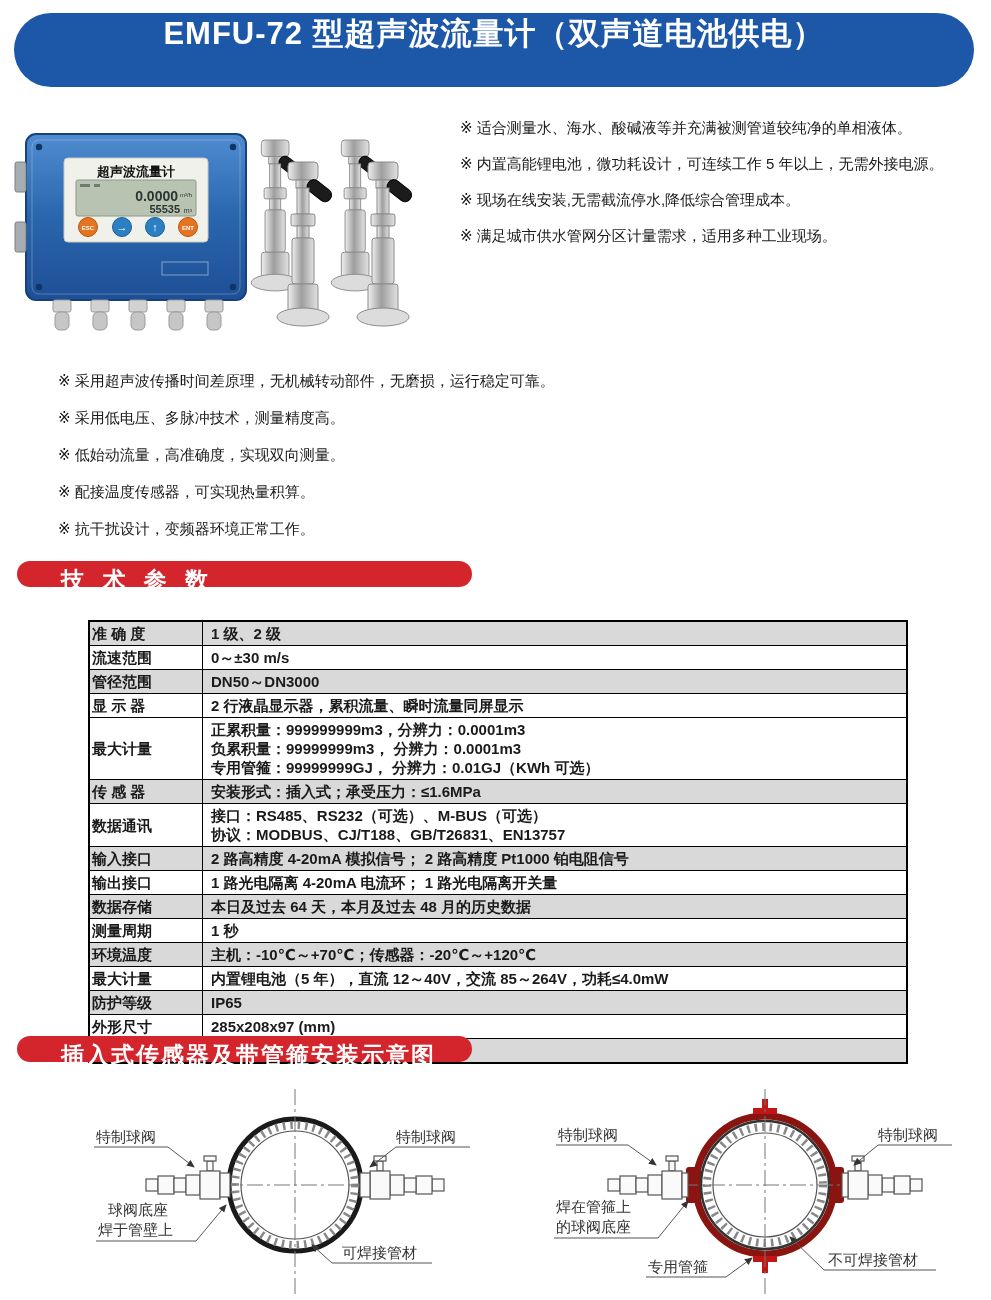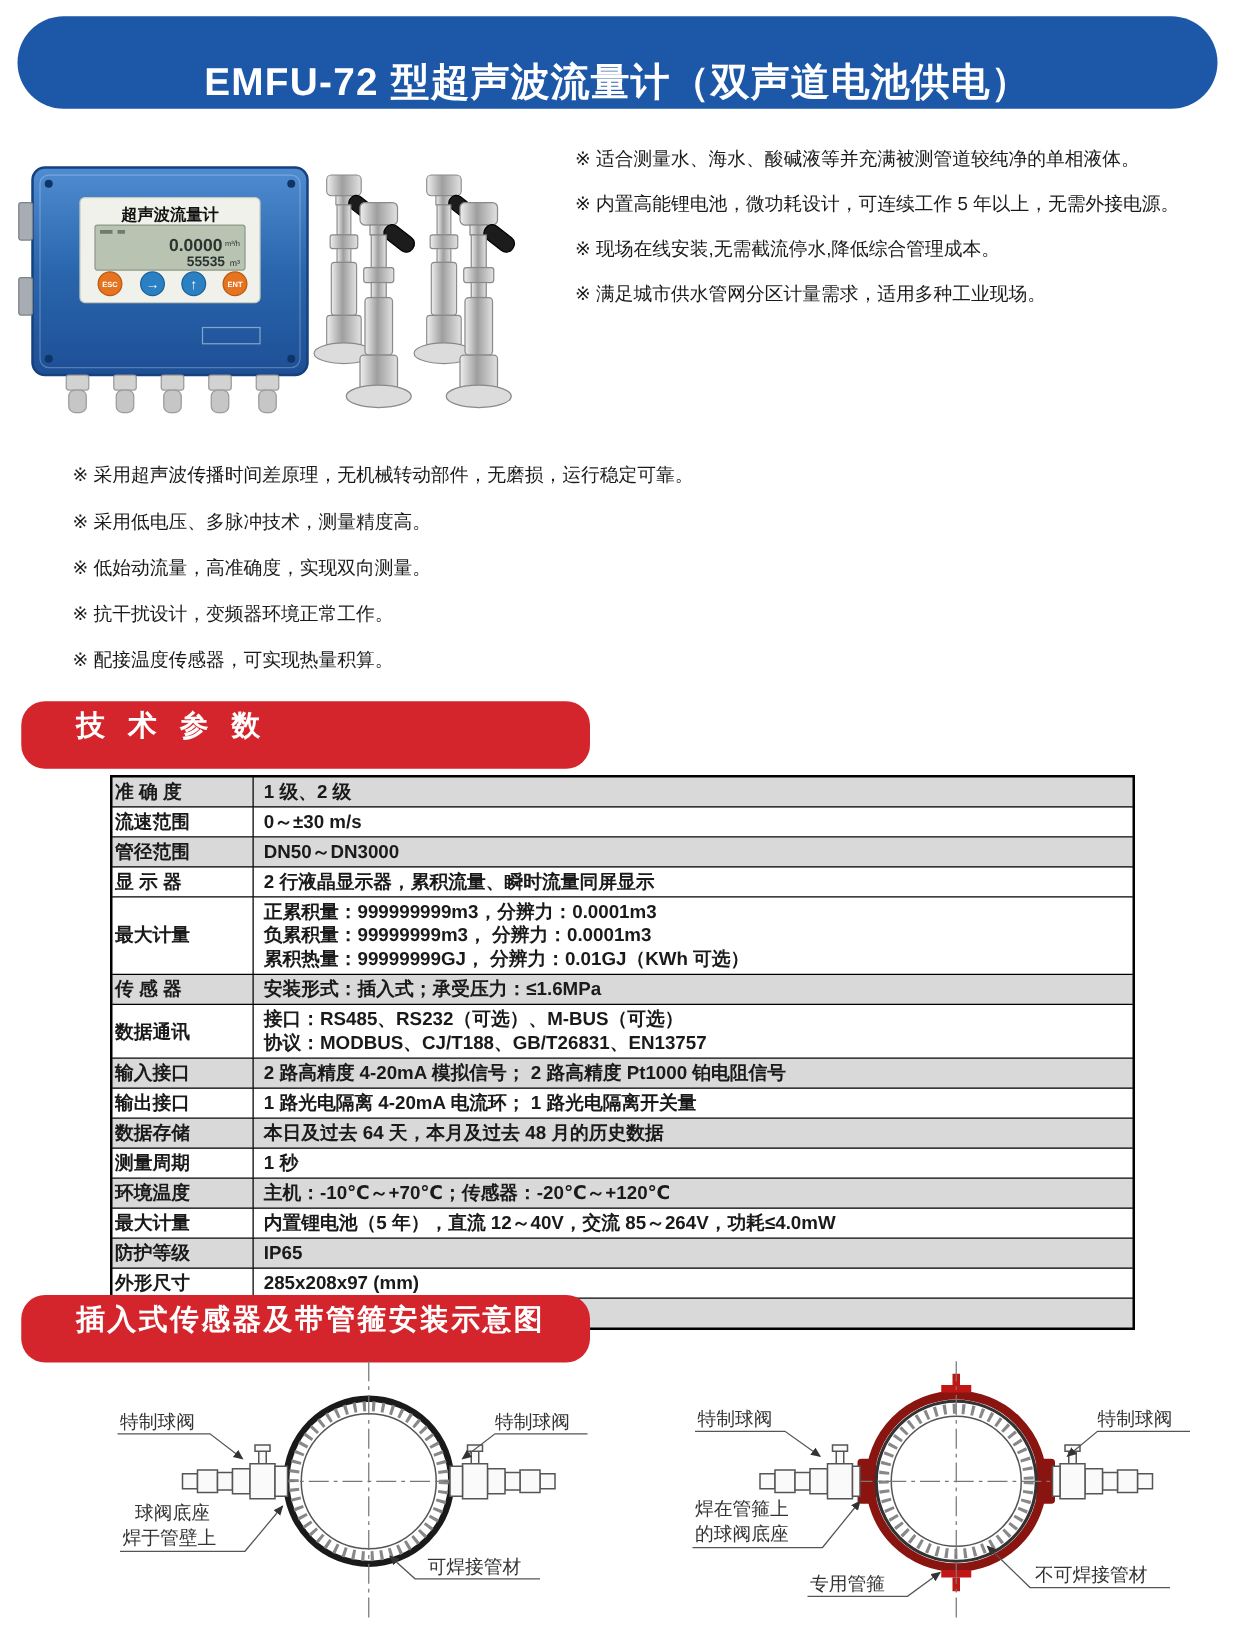--- a/index.html
+++ b/index.html
@@ -5,30 +5,30 @@
   :root{
     --blue:#1c57a8; --red:#d4252c; --gray-row:#d9d9d9; --clamp:#8a1410; --bolt:#c01616;
     --ink:#1a1a1a; --line:#555;
   }
   html,body{margin:0;padding:0;background:#fff;}
   body{width:991px;height:1300px;position:relative;overflow:hidden;
        font-family:"Liberation Sans","DejaVu Sans",sans-serif;color:var(--ink);}
   .abs{position:absolute;}
 
   .header-banner{left:14px;top:13px;width:960px;height:74px;background:var(--blue);
-    border-radius:37px;display:flex;align-items:flex-end;justify-content:center;}
+    border-radius:37px;display:flex;align-items:flex-start;justify-content:center;}
   .header-banner h1{margin:0;color:#fff;font-size:31px;font-weight:bold;letter-spacing:1px;}
 
   .intro{left:430px;top:110px;width:558px;font-size:15px;line-height:36px;text-align:justify;}
   .intro p{margin:0;text-indent:2em;}
 
   .features{left:58px;top:362px;width:926px;font-size:15px;line-height:37px;}
   .features div{white-space:nowrap;}
 
-  .section-banner{width:455px;height:54px;background:var(--red);border-radius:19px;
+  .section-banner{width:455px;height:26px;background:var(--red);border-radius:19px;
     color:#fff;font-size:23px;font-weight:bold;line-height:38px;padding-left:44px;box-sizing:border-box;}
   .specs-banner{left:17px;top:561px;letter-spacing:6px;}
   .install-banner{left:17px;top:1036px;letter-spacing:2px;}
 
   table.specs{left:88px;top:620px;width:820px;border-collapse:collapse;border:2px solid #000;
     font-size:15px;table-layout:fixed;}
   table.specs td{border:1px solid #000;padding:2px 8px;line-height:19px;vertical-align:middle;font-weight:bold;}
   table.specs td.label{width:108px;text-align:left;font-weight:bold;padding:2px 2px;}
   table.specs tr.alt{background:var(--gray-row);}
 
@@ -140,22 +140,22 @@
     <p>※ 适合测量水、海水、酸碱液等并充满被测管道较纯净的单相液体。</p>
     <p>※ 内置高能锂电池，微功耗设计，可连续工作 5 年以上，无需外接电源。</p>
     <p>※ 现场在线安装,无需截流停水,降低综合管理成本。</p>
     <p>※ 满足城市供水管网分区计量需求，适用多种工业现场。</p>
   </div>
 
 <div class="abs features">
     <div>※ 采用超声波传播时间差原理，无机械转动部件，无磨损，运行稳定可靠。</div>
     <div>※ 采用低电压、多脉冲技术，测量精度高。</div>
     <div>※ 低始动流量，高准确度，实现双向测量。</div>
+    <div>※ 配接温度传感器，可实现热量积算。</div>
     <div>※ 抗干扰设计，变频器环境正常工作。</div>
-    <div>※ 配接温度传感器，可实现热量积算。</div>
   </div>
 
 <div class="abs section-banner specs-banner">
   <span>技 术 参 数</span>
 </div>
 
 <table class="abs specs">
   <tbody>
       <tr class="alt">
         <td class="label">准 确 度</td>
@@ -179,21 +179,21 @@
         <td class="label">显 示 器</td>
         <td class="value">
           <div>2 行液晶显示器，累积流量、瞬时流量同屏显示</div>
         </td>
       </tr>
       <tr>
         <td class="label">最大计量</td>
         <td class="value">
           <div>正累积量：999999999m3，分辨力：0.0001m3</div>
           <div>负累积量：99999999m3， 分辨力：0.0001m3</div>
-          <div>累积热量：99999999GJ，  分辨力：0.01GJ（KWh 可选）</div>
+          <div>专用管箍：99999999GJ，  分辨力：0.01GJ（KWh 可选）</div>
         </td>
       </tr>
       <tr class="alt">
         <td class="label">传 感 器</td>
         <td class="value">
           <div>安装形式：插入式；承受压力：≤1.6MPa</div>
         </td>
       </tr>
       <tr>
         <td class="label">数据通讯</td>

